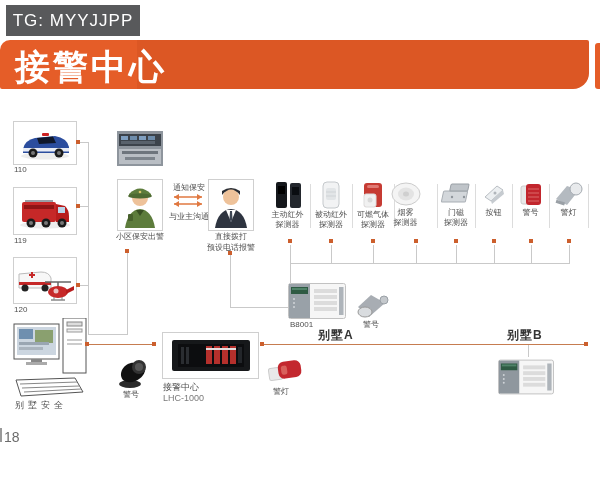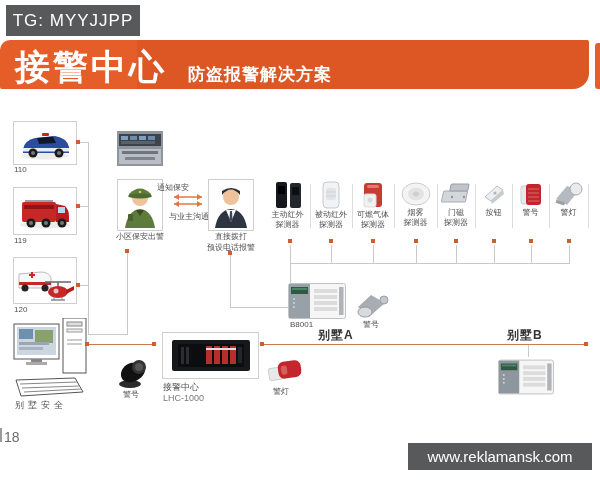--- a/index.html
+++ b/index.html
@@ -37,21 +37,20 @@
 <div class="canvas">
 
   <div class="abs tg-box">
       <span>TG: MYYJJPP</span>
     </div>
   <div class="abs banner">
     <div class="abs banner-dark"></div>
   </div>
   <div class="abs banner-sliver"></div>
   <div class="abs title">接警中心</div>
-  <div class="abs subtitle">防盗报警解决方案</div>
 
   <div class="abs hline" style="left:79px;top:142px;width:10px;"></div>
   <div class="abs hline" style="left:79px;top:206px;width:10px;"></div>
   <div class="abs hline" style="left:79px;top:285px;width:10px;"></div>
   <div class="abs vline" style="left:88px;top:142px;height:192px;"></div>
   <div class="abs hline" style="left:88px;top:334px;width:40px;"></div>
   <div class="abs vline" style="left:127px;top:253px;height:81px;"></div>
   <div class="abs vline" style="left:230px;top:255px;height:52px;"></div>
   <div class="abs hline" style="left:230px;top:307px;width:58px;"></div>
 
@@ -144,21 +143,21 @@
       <path d="M11 13 Q22 2 33 13 L33 15 L11 15 Z" fill="#5d7c3c"></path>
       <ellipse cx="22" cy="15" rx="12" ry="2.5" fill="#4e6a32"></ellipse>
       <circle cx="22" cy="11" r="1.3" fill="#d8c468"></circle>
       <path d="M7 47 Q10 29 22 28 Q34 29 37 47 Z" fill="#5d7c3c"></path>
       <path d="M18 29 L22 35 L26 29 Z" fill="#394f23"></path>
       <rect x="10" y="33" width="5" height="7" rx="1" fill="#47602c"></rect>
     </svg>
   </div>
   <div class="abs lbl" style="left:109px;top:232px;width:62px;text-align:center;">小区保安出警</div>
 
-  <div class="abs lbl" style="left:157px;top:183px;width:44px;">通知保安</div>
+  <div class="abs lbl" style="left:167px;top:183px;width:44px;text-align:center;">通知保安</div>
   <svg class="abs" style="left:166px;top:193px;" width="44" height="16" viewBox="0 0 44 16">
     <line x1="8" y1="4" x2="36" y2="4" stroke="#e07840" stroke-width="1.5"></line>
     <path d="M36 4 l-5 -3 v6 z" fill="#e07840"></path>
       <path d="M8 4 l5 -3 v6 z" fill="#e07840"></path>
     <line x1="8" y1="11" x2="36" y2="11" stroke="#e07840" stroke-width="1.5"></line>
     <path d="M36 11 l-5 -3 v6 z" fill="#e07840"></path>
       <path d="M8 11 l5 -3 v6 z" fill="#e07840"></path>
   </svg>
   <div class="abs lbl" style="left:165px;top:212px;width:48px;text-align:center;">与业主沟通</div>
 
@@ -206,21 +205,21 @@
   <div class="abs det" style="left:352px;width:42px;">
     <svg width="28" height="30" viewBox="0 0 28 30">
       <rect x="5" y="3" width="18" height="24" rx="3" fill="#c63b33"></rect>
       <rect x="5" y="14" width="12" height="13" rx="2" fill="#f1f1f1" stroke="#ddd"></rect>
       <circle cx="11" cy="20" r="2.5" fill="#d9d9d9"></circle>
       <rect x="8" y="5" width="12" height="3" rx="1.5" fill="#e07a74"></rect>
     </svg>
     <div class="lbl">可燃气体</div>
     <div class="lbl">探测器</div>
   </div>
-  <div class="abs det" style="left:394px;width:43px;text-align:center;">
+  <div class="abs det" style="left:384px;width:43px;text-align:center;">
     <svg width="32" height="28" viewBox="0 0 32 28">
       <ellipse cx="16" cy="14" rx="14" ry="11" fill="#f4f4f4" stroke="#ccc"></ellipse>
       <ellipse cx="16" cy="14" rx="8" ry="6.5" fill="#e3e3e3"></ellipse>
       <ellipse cx="16" cy="14" rx="3" ry="2.5" fill="#cfcfcf"></ellipse>
     </svg>
     <div class="lbl">烟雾</div>
     <div class="lbl">探测器</div>
   </div>
   <div class="abs det" style="left:437px;width:38px;">
     <svg width="32" height="28" viewBox="0 0 32 28">
@@ -370,17 +369,14 @@
   <div class="abs node" style="left:492px;top:239px;"></div>
   <div class="abs node" style="left:529px;top:239px;"></div>
   <div class="abs node" style="left:567px;top:239px;"></div>
   <div class="abs node" style="left:85px;top:342px;"></div>
   <div class="abs node" style="left:152px;top:342px;"></div>
   <div class="abs node" style="left:260px;top:342px;"></div>
   <div class="abs node" style="left:584px;top:342px;"></div>
 
   <div class="abs pageline"></div>
   <div class="abs pagenum">18</div>
-  <div class="abs site-bar">
-      <span>www.reklamansk.com</span>
-    </div>
 
 </div>
 
 </body></html>

